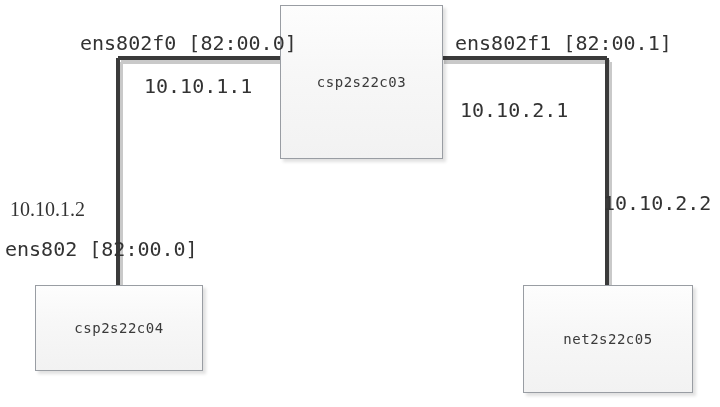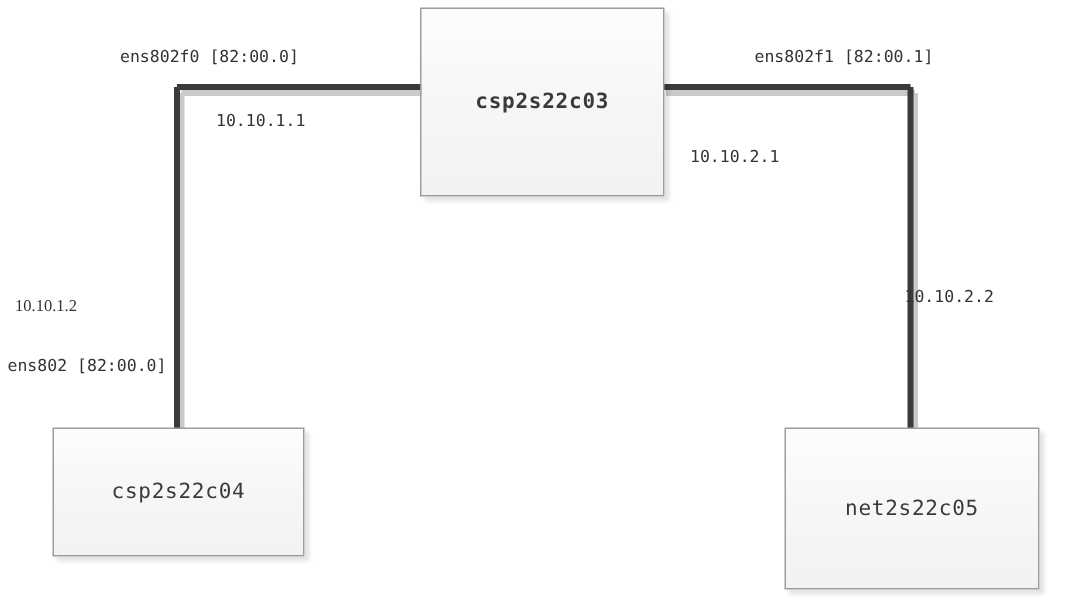--- a/index.html
+++ b/index.html
@@ -38,37 +38,37 @@
     justify-content: center;
   }
   .node-label {
     font-family: "DejaVu Sans Mono", "Liberation Mono", monospace;
     font-size: 14px;
     color: #3a3a3a;
     letter-spacing: 0.5px;
     white-space: nowrap;
   }
 
-  #node-csp2s22c03 { left: 280px; top: 5px;   width: 163px; height: 126px; font-weight: bold; }
+  #node-csp2s22c03 { left: 280px; top: 5px;   width: 163px; height: 154px; }
   #node-csp2s22c04 { left: 35px;  top: 285px; width: 168px; height: 86px; }
   #node-net2s22c05 { left: 523px; top: 285px; width: 170px; height: 108px; }
 
   
   .lbl {
     position: absolute;
     font-family: "DejaVu Sans Mono", "Liberation Mono", monospace;
-    font-size: 11px;
+    font-size: 20px;
     color: #333333;
     white-space: nowrap;
     letter-spacing: 0px;
   }
 
   #lbl-nic-left     { left: 80px;  top: 31px; }
   #lbl-ip-left-top  { left: 144px; top: 74px; }
-  #lbl-nic-right    { left: 455px; top: 31px; margin-left: 48px; }
+  #lbl-nic-right    { left: 455px; top: 31px; }
   #lbl-ip-right-top { left: 460px; top: 74px; margin-top: 24px; }
 
   #lbl-ip-left-bot   { left: 10px;  top: 198px; font-family: Liberation Serif, serif; }
   #lbl-nic-left-bot  { left: 5px;   top: 237px; }
 
   #lbl-ip-right-bot  { left: 603px; top: 191px; }
   #lbl-nic-right-bot { left: 521px; top: 237px; }
 </style>
 </head>
 <body>

